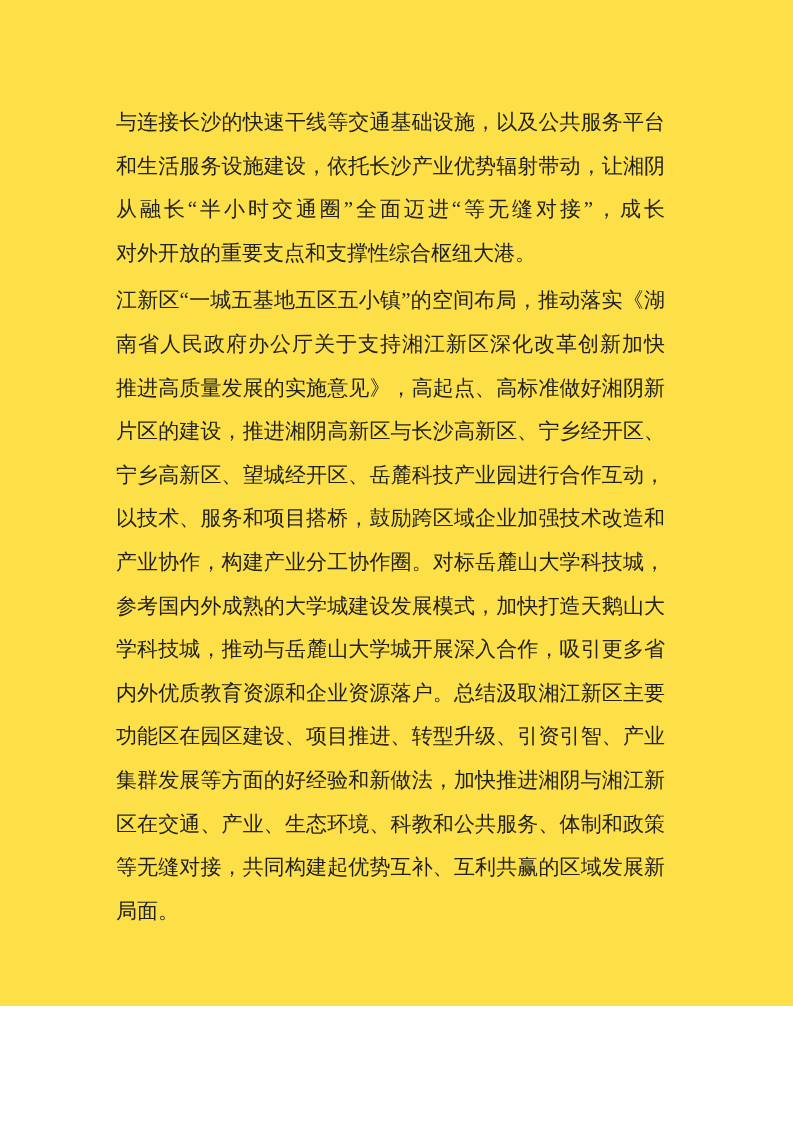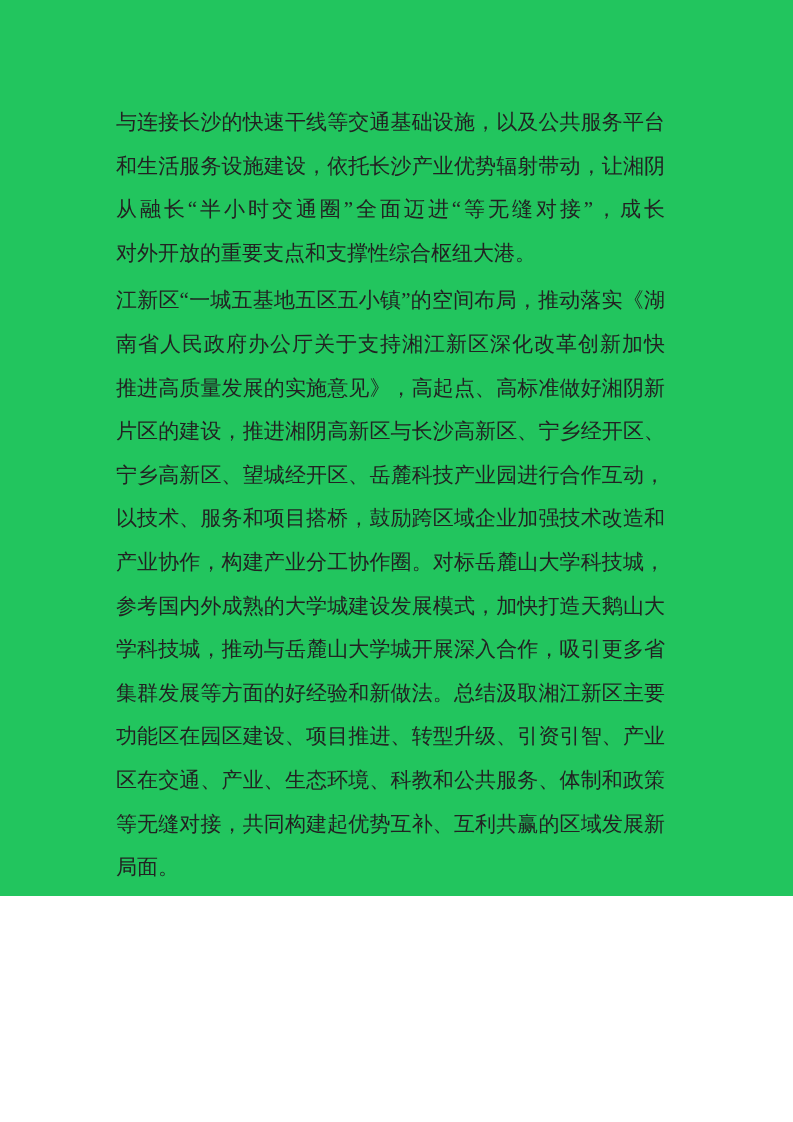--- a/index.html
+++ b/index.html
@@ -3,22 +3,22 @@
 <meta charset="utf-8">
 <style>
   html, body {
     margin: 0;
     padding: 0;
     background: #ffffff;
   }
   .page {
     position: relative;
     width: 793px;
-    height: 896px;
-    background: #22c55e;
+    height: 1006px;
+    background: #fde047;
     overflow: hidden;
     font-family: "Liberation Serif", "DejaVu Serif", serif;
   }
   .text-block {
     position: absolute;
     left: 116px;
     top: 101px;
     width: 549px;
     color: #222222;
     font-size: 21px;
@@ -67,22 +67,23 @@
       <div class="paragraph">
         <div class="line"><span class="run">江新区“一城五基地五区五小镇”的空间布局，推动落实《湖</span></div>
         <div class="line"><span class="run">南省人民政府办公厅关于支持湘江新区深化改革创新加快</span></div>
         <div class="line"><span class="run">推进高质量发展的实施意见》，高起点、高标准做好湘阴新</span></div>
         <div class="line"><span class="run">片区的建设，推进湘阴高新区与长沙高新区、宁乡经开区、</span></div>
         <div class="line"><span class="run">宁乡高新区、望城经开区、岳麓科技产业园进行合作互动，</span></div>
         <div class="line"><span class="run">以技术、服务和项目搭桥，鼓励跨区域企业加强技术改造和</span></div>
         <div class="line"><span class="run">产业协作，构建产业分工协作圈。对标岳麓山大学科技城，</span></div>
         <div class="line"><span class="run">参考国内外成熟的大学城建设发展模式，加快打造天鹅山大</span></div>
         <div class="line"><span class="run">学科技城，推动与岳麓山大学城开展深入合作，吸引更多省</span></div>
-        <div class="line"><span class="run">集群发展等方面的好经验和新做法。总结汲取湘江新区主要</span></div>
+        <div class="line"><span class="run">内外优质教育资源和企业资源落户。总结汲取湘江新区主要</span></div>
         <div class="line"><span class="run">功能区在园区建设、项目推进、转型升级、引资引智、产业</span></div>
+        <div class="line"><span class="run">集群发展等方面的好经验和新做法，加快推进湘阴与湘江新</span></div>
         <div class="line"><span class="run">区在交通、产业、生态环境、科教和公共服务、体制和政策</span></div>
         <div class="line"><span class="run">等无缝对接，共同构建起优势互补、互利共赢的区域发展新</span></div>
         <div class="line last"><span class="run">局面。</span></div>
       </div>
     </div>
   <div class="footer">
     <span>65</span>
   </div>
 </div>
 

